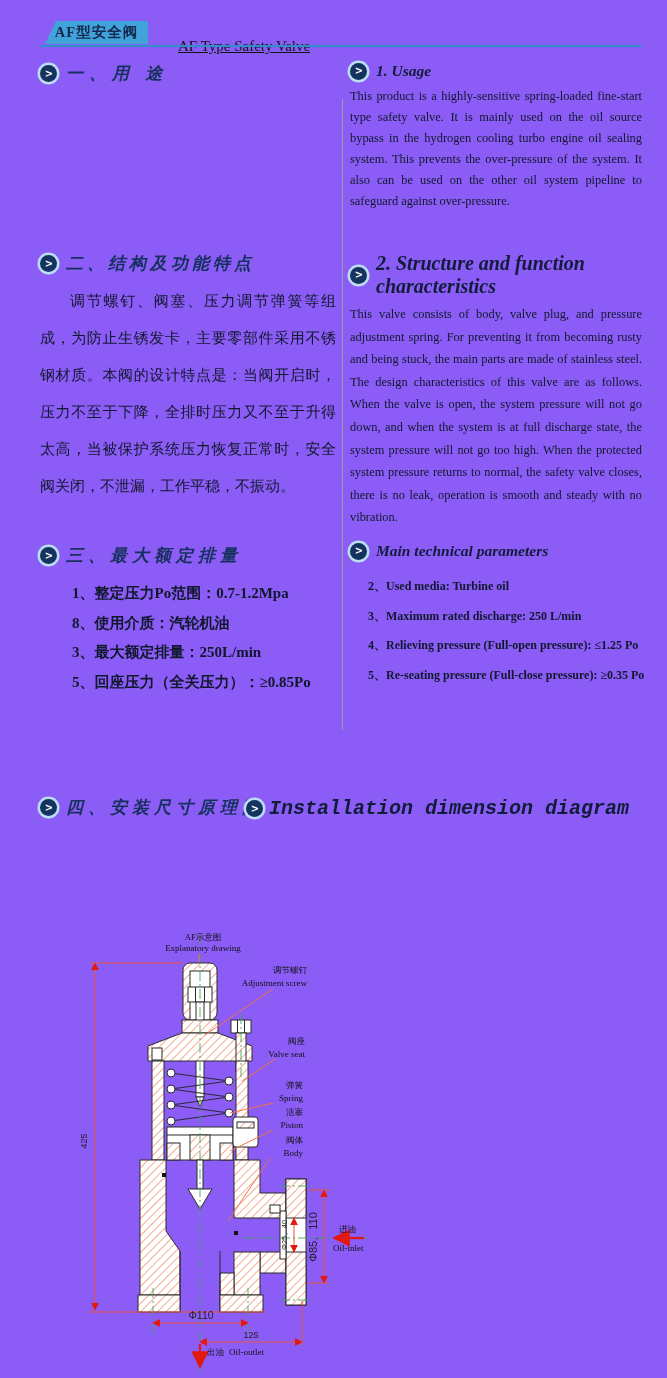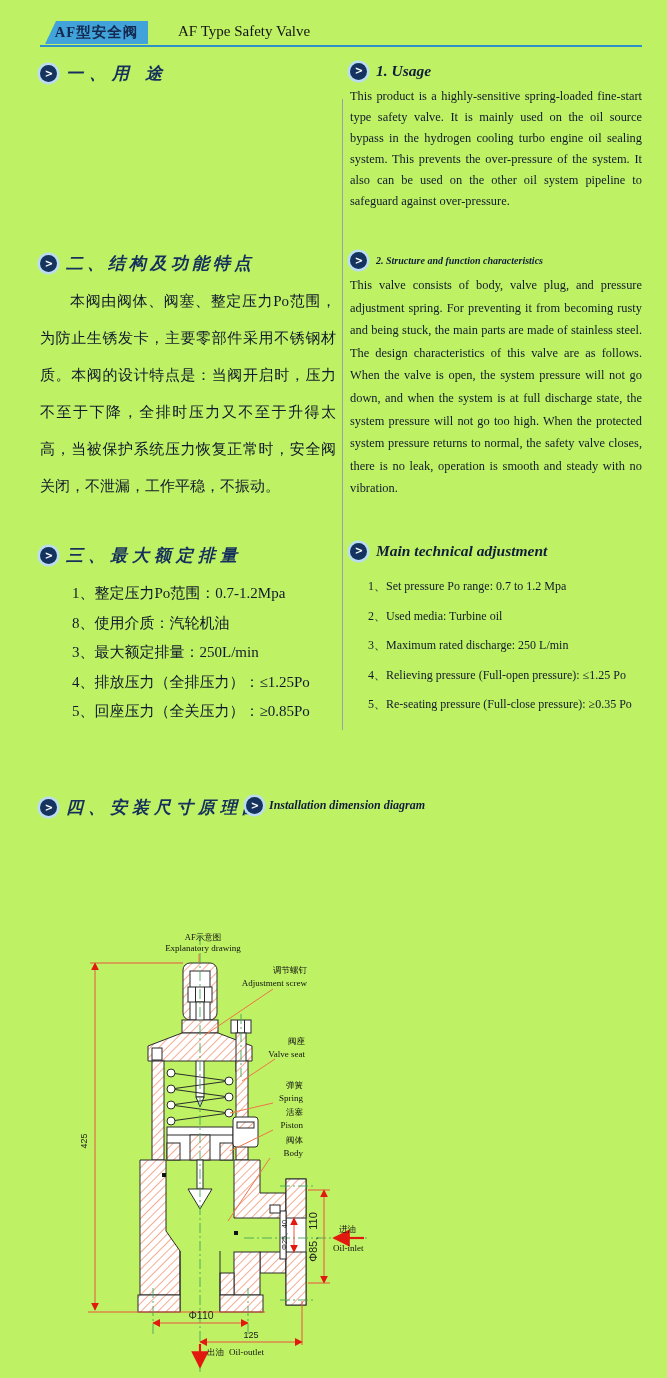--- a/index.html
+++ b/index.html
@@ -1,24 +1,24 @@
 <!DOCTYPE html>
 <html><head>
 <meta charset="utf-8">
 <style>
   html,body{margin:0;padding:0;background:#ffffff;}
-  .page{position:relative;width:667px;height:1378px;background:#bef264;overflow:hidden;
+  .page{position:relative;width:667px;height:1378px;background:#8b5cf6;overflow:hidden;
         font-family:"Liberation Serif",serif;color:#10182c;}
 
   
   .badge{position:absolute;left:45px;top:21px;width:103px;height:23px;background:#41a3da;
          clip-path:polygon(11px 0,100% 0,100% 100%,0 100%);
          display:flex;align-items:center;justify-content:center;
          font-weight:bold;font-size:14.5px;color:#13294f;letter-spacing:1px;}
-  .hd-title{position:absolute;left:178px;top:23px;font-size:15px;color:#141414;}
+  .hd-title{position:absolute;left:178px;top:38px;font-size:15px;color:#141414;text-decoration:underline;}
   .hd-rule{position:absolute;left:40px;top:45px;width:602px;border-top:2px solid #2f8fca;}
 
   .col-divider{position:absolute;left:342px;top:99px;height:631px;border-left:1px solid #9aa0a8;}
 
   
   .sec{position:absolute;}
   .s1cn{left:40px;top:62px;width:296px;}
   .s1en{left:350px;top:62px;width:292px;}
   .s2cn{left:40px;top:252px;width:296px;}
   .s2en{left:350px;top:252px;width:292px;}
@@ -33,21 +33,21 @@
   .chev{color:#fff;font-family:"DejaVu Sans",sans-serif;font-weight:900;font-size:10px;line-height:1;
         transform:translateX(0.5px);}
   h2{margin:0;font-weight:bold;}
   .h-cn{font-size:17px;color:#15305c;letter-spacing:6px;font-style:italic;}
   .h-en{font-size:15.5px;color:#101c3a;font-style:italic;}
 
   .para-cn{margin-top:8px;font-size:15px;line-height:37px;text-align:justify;text-indent:2em;color:#10182c;}
   .para-en{margin-top:6px;font-size:12.4px;line-height:21px;text-align:justify;color:#10182c;}
   .para-en.tight{line-height:22.6px;margin-top:5px;}
 
-  .plist{margin:12px 0 0 0;padding:0 0 0 32px;list-style:none;}
+  .plist{margin:12px 0 0 0;padding:0 0 0 32px;list-style:none;font-weight:bold;}
   .plist li{font-size:15px;line-height:29.5px;white-space:nowrap;}
   .plist.en{padding-left:18px;}
   .plist.en li{font-size:12px;}
 
   
   .diagram{position:absolute;left:30px;top:921px;}
   .dwg-num{font-family:"Liberation Sans",sans-serif;fill:#222;}
   .dwg-lb{font-family:"Liberation Serif",serif;fill:#111;}
 </style>
 </head>
@@ -79,79 +79,77 @@
     <p class="para-en">This product is a highly-sensitive spring-loaded fine-start type safety valve. It is mainly used on the oil source bypass in the hydrogen cooling turbo engine oil sealing system. This prevents the over-pressure of the system. It also can be used on the other oil system pipeline to safeguard against over-pressure.</p>
   </div>
 
   <div class="sec s2cn">
     <div class="sec-head">
       <span class="bullet">
           <span class="chev">&gt;</span>
         </span>
       <h2 class="h-cn" style="letter-spacing:4px;text-align:right;">二、结构及功能特点</h2>
     </div>
-    <p class="para-cn">本阀由阀体、阀塞、整定压力Po范围，为防止生锈发卡，主要零部件采用不锈钢材质。本阀的设计特点是：当阀开启时，压力不至于下降，全排时压力又不至于升得太高，当被保护系统压力恢复正常时，安全阀关闭，不泄漏，工作平稳，不振动。</p>
+    <p class="para-cn">调节螺钉、阀塞、压力调节弹簧等组成，为防止生锈发卡，主要零部件采用不锈钢材质。本阀的设计特点是：当阀开启时，压力不至于下降，全排时压力又不至于升得太高，当被保护系统压力恢复正常时，安全阀关闭，不泄漏，工作平稳，不振动。</p>
   </div>
 
   <div class="sec s2en">
     <div class="sec-head">
       <span class="bullet">
           <span class="chev">&gt;</span>
         </span>
-      <h2 class="h-en" style="font-size:10px;">2. Structure and function characteristics</h2>
+      <h2 class="h-en" style="font-size:20px;">2. Structure and function characteristics</h2>
     </div>
     <p class="para-en tight">This valve consists of body, valve plug, and pressure adjustment spring. For preventing it from becoming rusty and being stuck, the main parts are made of stainless steel. The design characteristics of this valve are as follows. When the valve is open, the system pressure will not go down, and when the system is at full discharge state, the system pressure will not go too high. When the protected system pressure returns to normal, the safety valve closes, there is no leak, operation is smooth and steady with no vibration.</p>
   </div>
 
   <div class="sec s3cn">
     <div class="sec-head">
       <span class="bullet">
           <span class="chev">&gt;</span>
         </span>
       <h2 class="h-cn" style="letter-spacing:5px;">三、最大额定排量</h2>
     </div>
     <ul class="plist">
       <li>1、整定压力Po范围：0.7-1.2Mpa</li>
       <li>8、使用介质：汽轮机油</li>
       <li>3、最大额定排量：250L/min</li>
-      <li>4、排放压力（全排压力）：≤1.25Po</li>
       <li>5、回座压力（全关压力）：≥0.85Po</li>
     </ul>
   </div>
 
   <div class="sec s3en">
     <div class="sec-head">
       <span class="bullet">
           <span class="chev">&gt;</span>
         </span>
-      <h2 class="h-en">Main technical adjustment</h2>
+      <h2 class="h-en">Main technical parameters</h2>
     </div>
     <ul class="plist en">
-      <li>1、Set pressure Po range: 0.7 to 1.2 Mpa</li>
       <li>2、Used media: Turbine oil</li>
       <li>3、Maximum rated discharge: 250 L/min</li>
       <li>4、Relieving pressure (Full-open pressure): ≤1.25 Po</li>
       <li>5、Re-seating pressure (Full-close pressure): ≥0.35 Po</li>
     </ul>
   </div>
 
   <div class="sec s4cn">
     <div class="sec-head">
       <span class="bullet">
           <span class="chev">&gt;</span>
         </span>
       <h2 class="h-cn" style="letter-spacing:5px;">四、安装尺寸原理图</h2>
     </div>
   </div>
   <div class="sec s4en">
     <div class="sec-head" style="gap:6px;">
       <span class="bullet">
           <span class="chev">&gt;</span>
         </span>
-      <h2 class="h-en" style="font-size:12px;">Installation dimension diagram</h2>
+      <h2 class="h-en" style="font-size:20px;font-family:Liberation Mono, monospace;">Installation dimension diagram</h2>
     </div>
   </div>
 
   <svg class="diagram" width="360" height="457" viewBox="0 0 360 457" xmlns="http://www.w3.org/2000/svg">
     <defs>
       <pattern id="hat" patternUnits="userSpaceOnUse" width="6" height="6" patternTransform="rotate(45)">
         <rect width="6" height="6" fill="#ffffff"></rect>
         <line x1="0" y1="0" x2="0" y2="6" stroke="#ef7347" stroke-width="1.2"></line>
       </pattern>
       <marker id="ar" viewBox="0 0 10 10" refX="9" refY="5" markerWidth="8" markerHeight="8" orient="auto-start-reverse">

